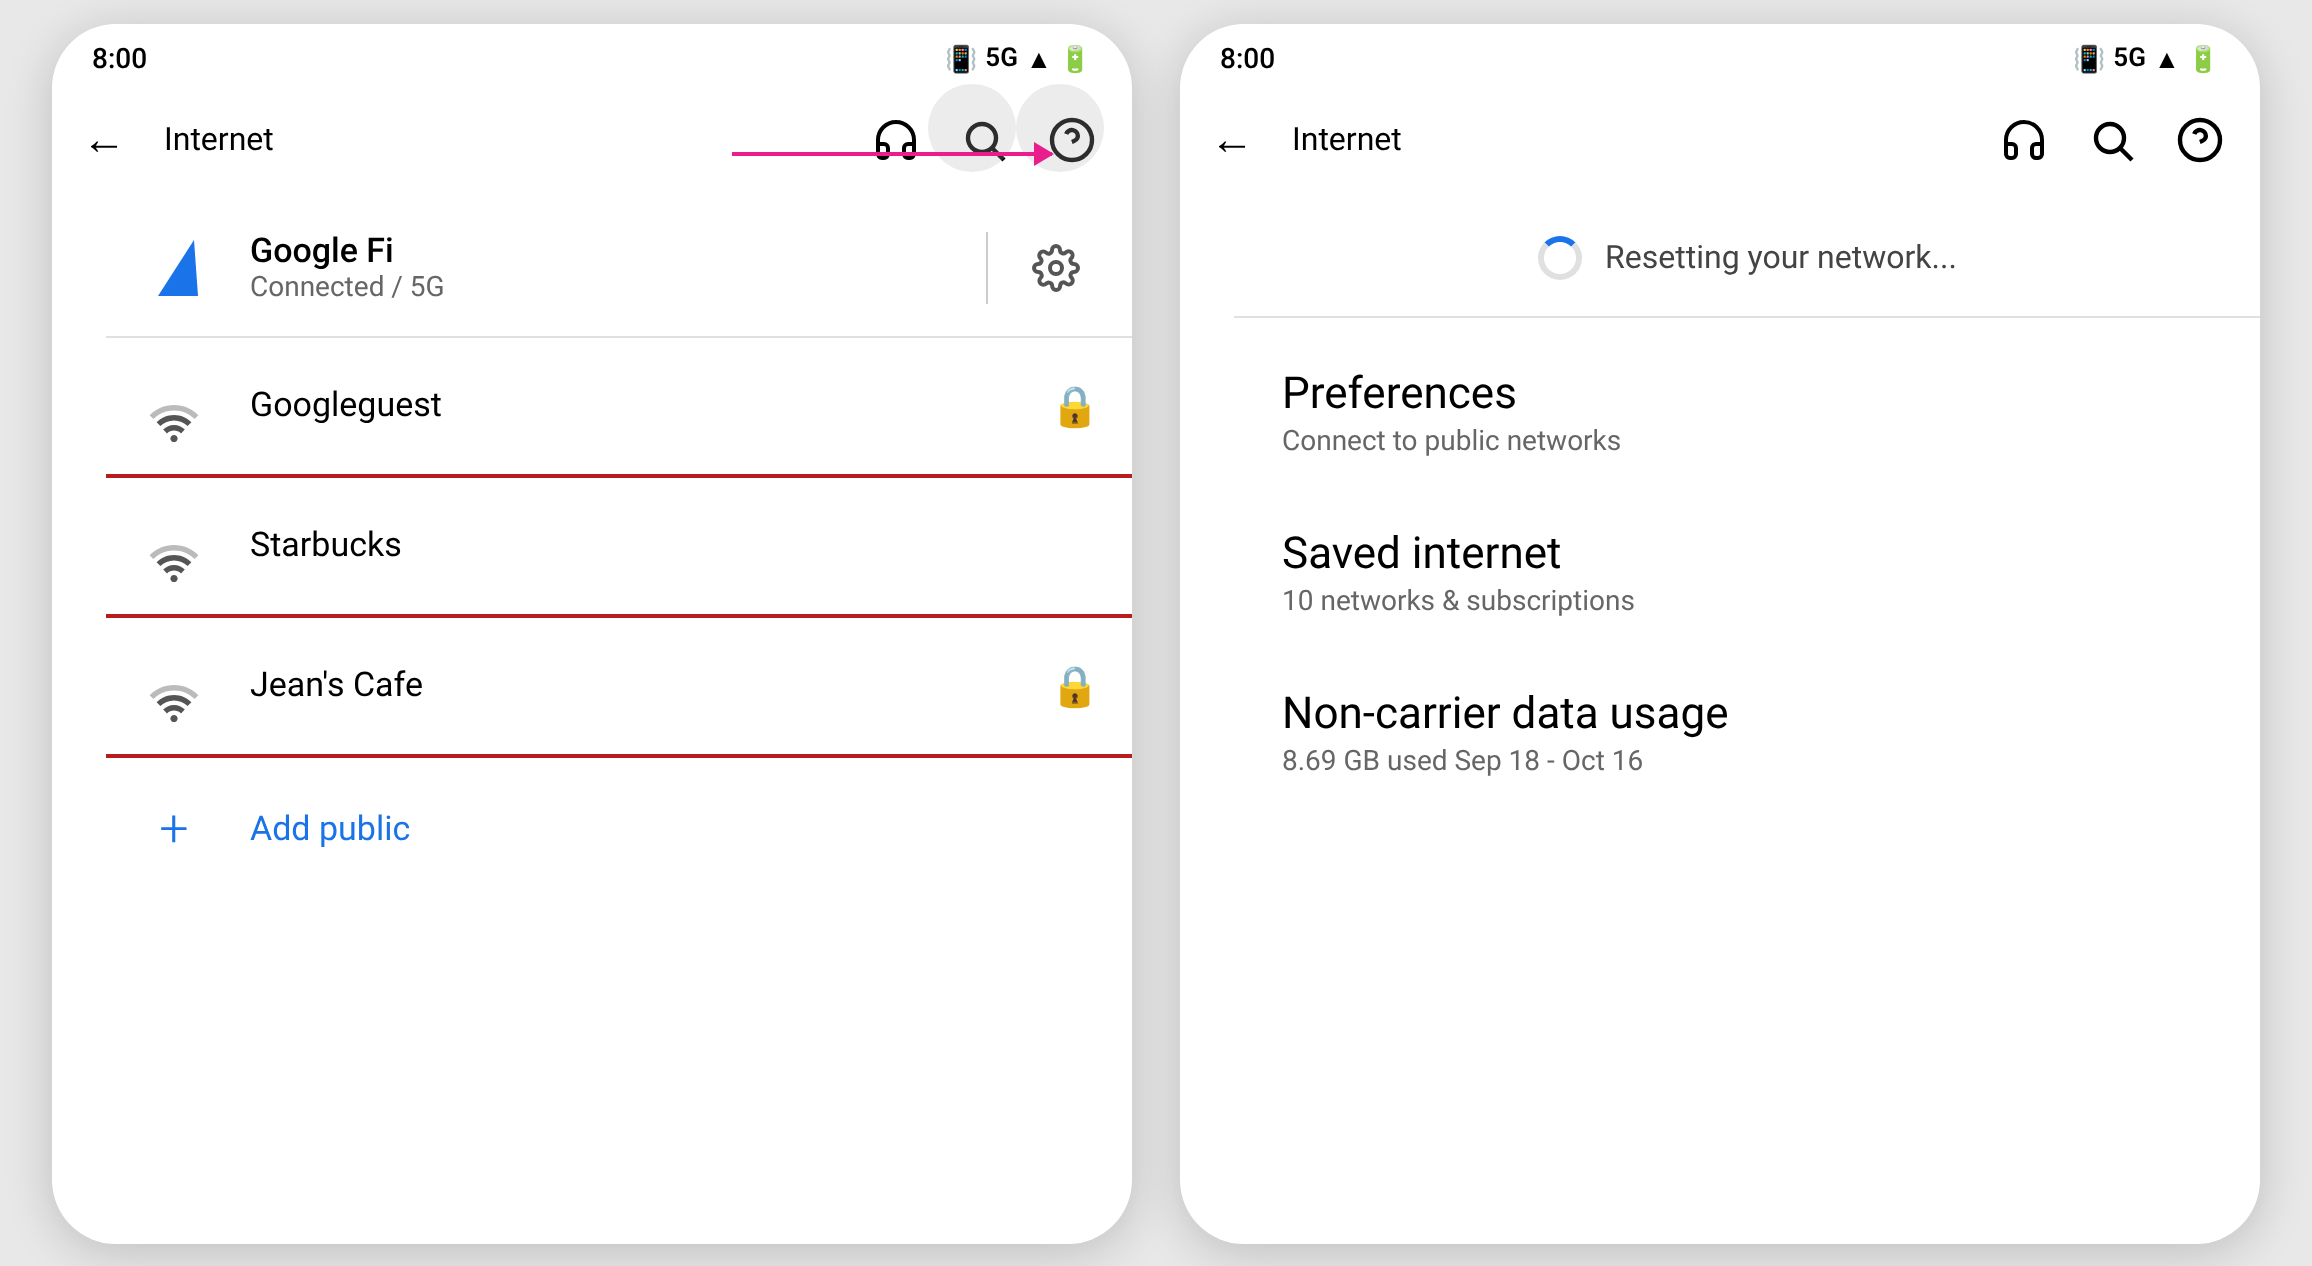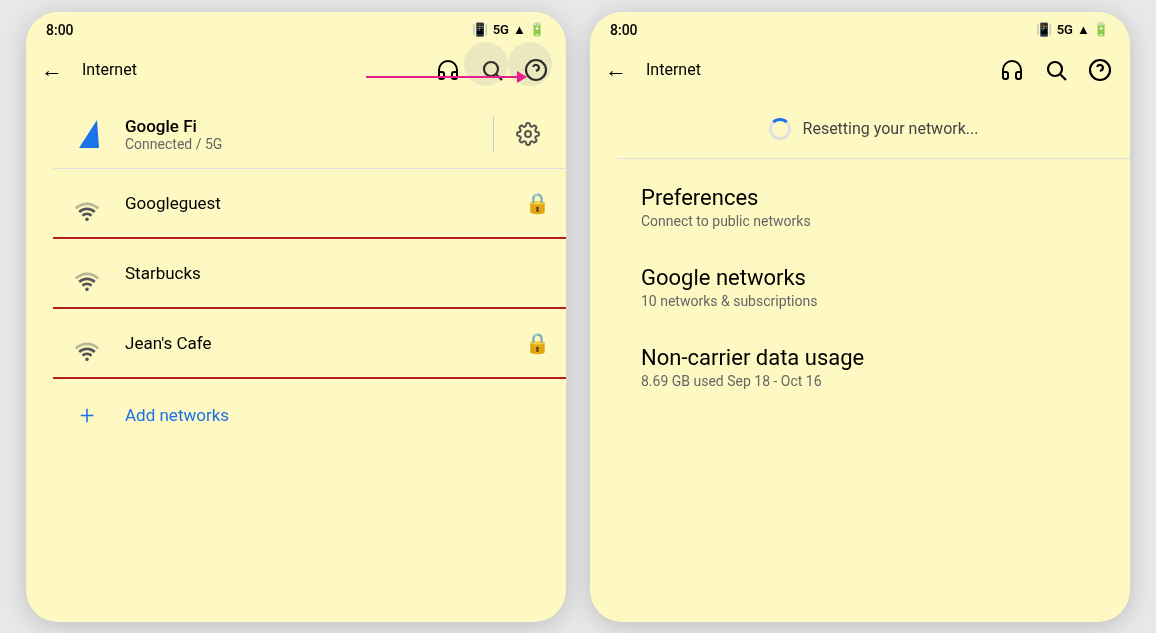--- a/index.html
+++ b/index.html
@@ -10,21 +10,21 @@
       display: flex;
       align-items: center;
       justify-content: center;
       gap: 24px;
       font-family: 'Roboto', Arial, sans-serif;
     }
 
     .phone-frame {
       width: 540px;
       height: 610px;
-      background: #fef9c3;
+      background: #ffffff;
       border-radius: 32px;
       overflow: hidden;
       box-shadow: 0 4px 24px rgba(0,0,0,0.18);
       display: flex;
       flex-direction: column;
       position: relative;
     }
 
     
     .status-bar {
@@ -394,21 +394,21 @@
           </svg>
         </div>
         <div class="network-info">
           <div class="network-name">Jean's Cafe</div>
         </div>
         <span class="lock-icon">🔒</span>
       </div>
 
       <div class="add-network">
         <div class="add-icon">+</div>
-        <span class="add-label">Add networks</span>
+        <span class="add-label">Add public</span>
       </div>
     </div>
   </div>
 </div>
 
 <div class="phone-frame">
 
   <div class="status-bar">
     <span>8:00</span>
     <div class="status-bar-right">
@@ -455,21 +455,21 @@
     </div>
 
     <div class="menu-section">
 
       <div class="menu-item">
         <div class="menu-item-title">Preferences</div>
         <div class="menu-item-sub">Connect to public networks</div>
       </div>
 
       <div class="menu-item">
-        <div class="menu-item-title">Google networks</div>
+        <div class="menu-item-title">Saved internet</div>
         <div class="menu-item-sub">10 networks &amp; subscriptions</div>
       </div>
 
       <div class="menu-item">
         <div class="menu-item-title">Non-carrier data usage</div>
         <div class="menu-item-sub">8.69 GB used Sep 18 - Oct 16</div>
       </div>
     </div>
   </div>
 </div>

